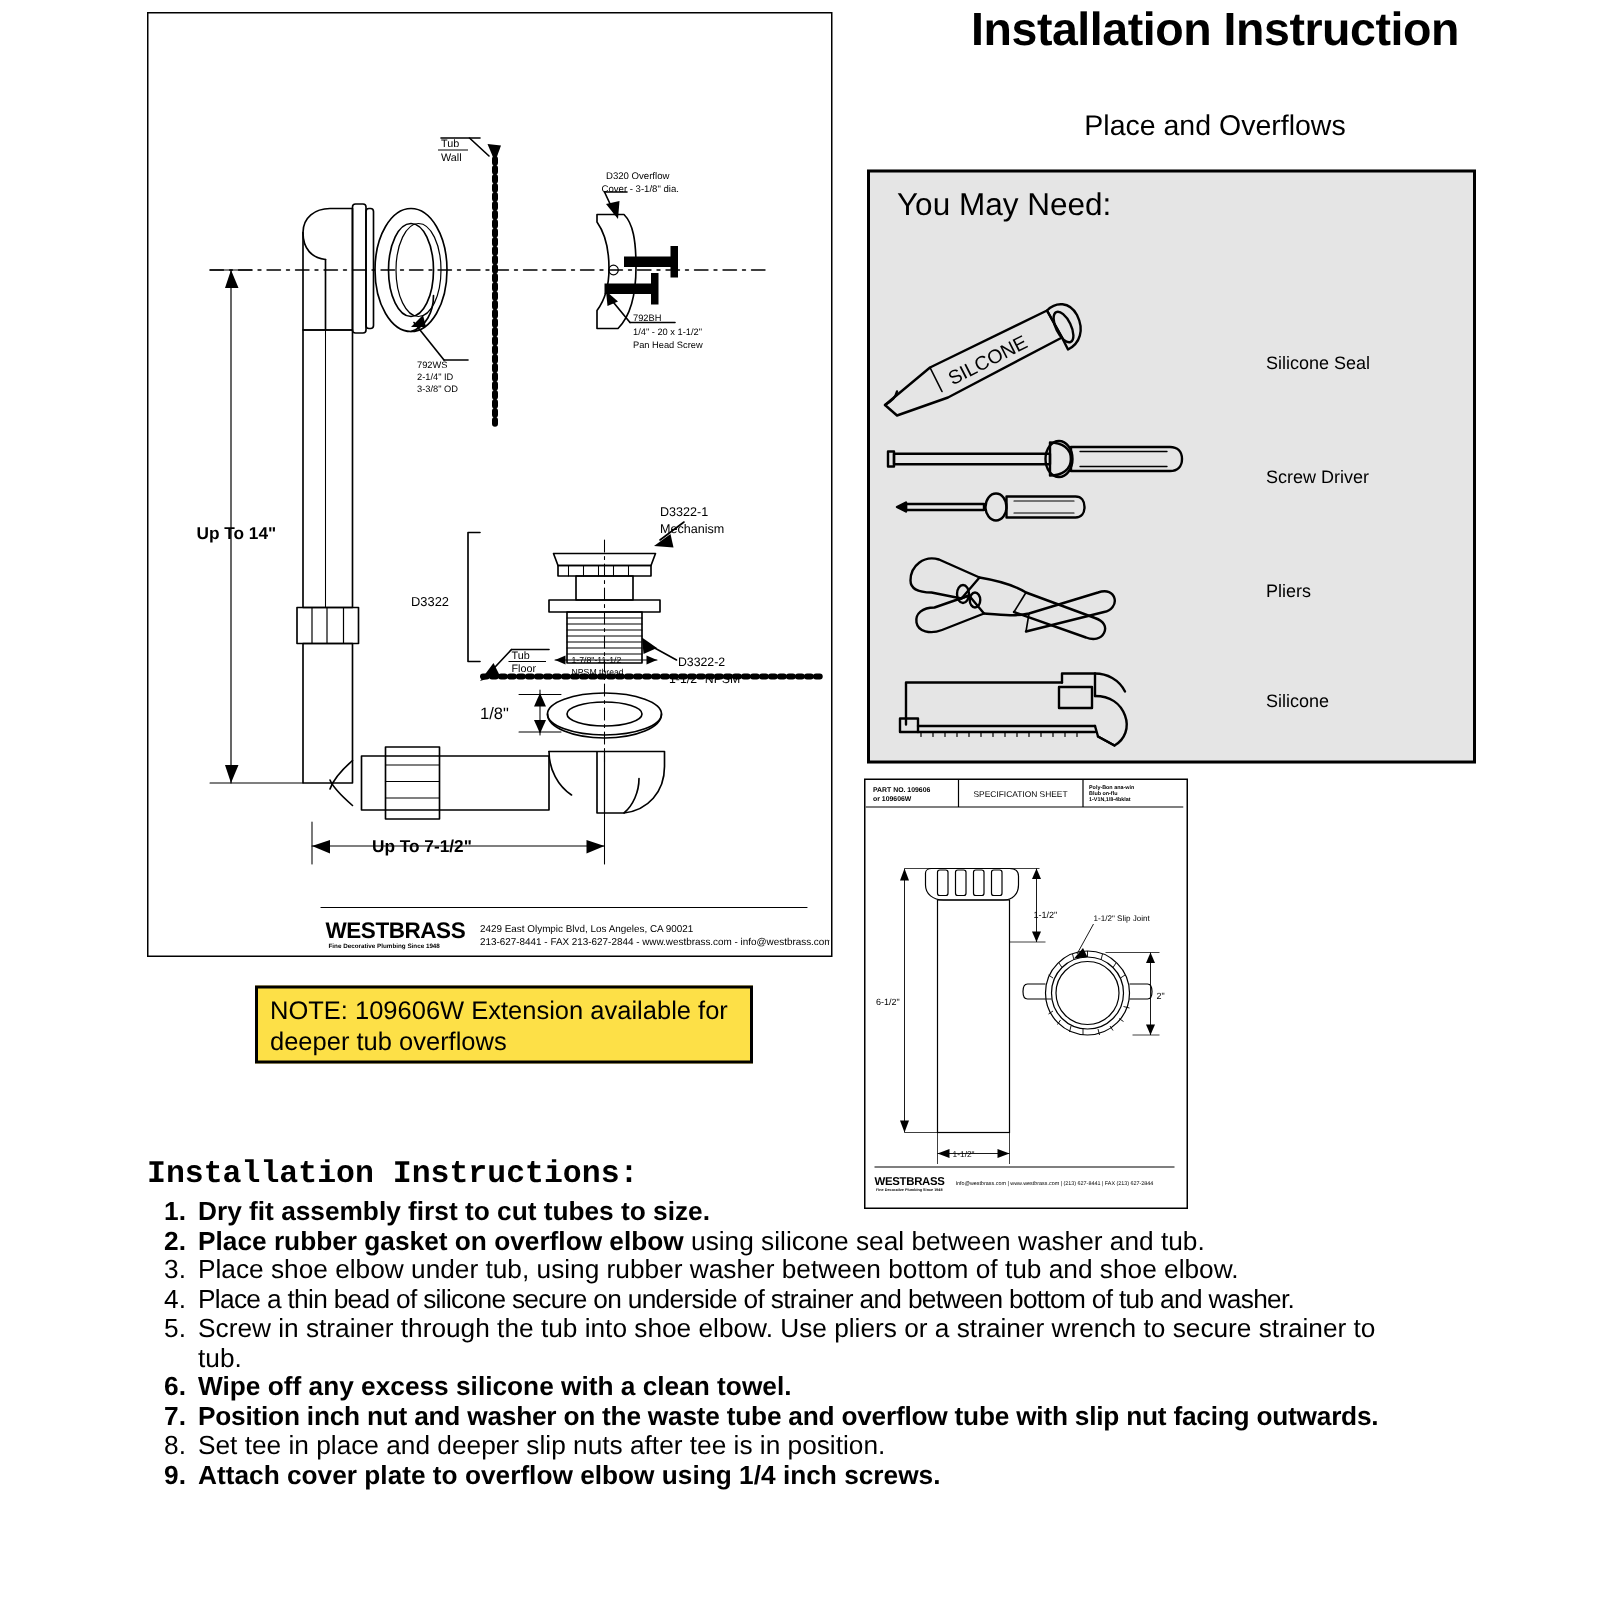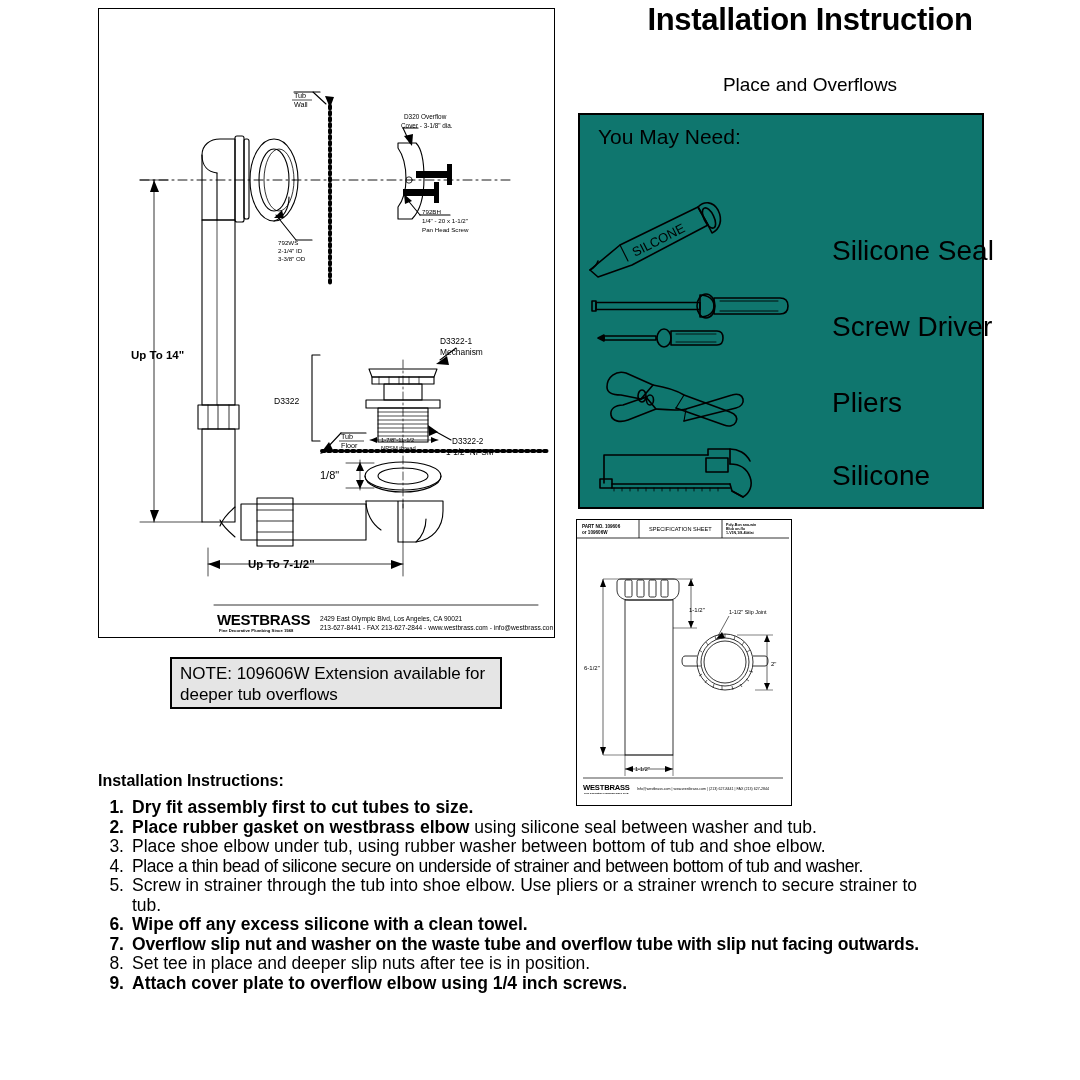--- a/index.html
+++ b/index.html
@@ -27,53 +27,53 @@
   
   #diagram-frame{
     position:absolute;left:98px;top:8px;width:455px;height:628px;
     border:1.5px solid #000;background:#fff;
   }
   #diagram-svg{position:absolute;left:98px;top:8px;}
 
   
   #note-box{
     position:absolute;left:170px;top:657px;width:332px;height:52px;
-    border:2.5px solid #000;background:#e5e5e5;
+    border:2.5px solid #000;background:#fde047;
     padding:4px 8px;box-sizing:border-box;
     font-size:17px;line-height:1.25;
   }
 
   
   #tools-panel{
     position:absolute;left:578px;top:113px;width:402px;height:392px;
-    border:2.5px solid #000;background:#0f766e;
+    border:2.5px solid #000;background:#e5e5e5;
   }
   #tools-title{
     position:absolute;left:18px;top:10px;font-size:21px;
   }
   .tool-label{
-    position:absolute;left:252px;font-size:28px;white-space:nowrap;
+    position:absolute;left:264px;font-size:12px;white-space:nowrap;
   }
   #tool-label-0{top:120px;}
   #tool-label-1{top:196px;}
   #tool-label-2{top:272px;}
   #tool-label-3{top:345px;}
   #tools-svg{position:absolute;left:0;top:0;}
 
   
   #spec-panel{
     position:absolute;left:576px;top:519px;width:214px;height:285px;
     border:1px solid #000;background:#fff;
   }
   #spec-svg{position:absolute;left:0;top:0;}
 
   
   #instructions-heading{
     position:absolute;left:98px;top:772px;
-    font-size:16px;font-weight:bold;
+    font-size:21px;font-weight:bold;font-family:Liberation Mono, monospace;
   }
   #instructions-list{
     position:absolute;left:98px;top:798px;width:830px;
     font-size:17.5px;line-height:1.115;
   }
   .instr-row{display:flex;align-items:flex-start;margin-bottom:0px;}
   .instr-num{width:26px;flex:0 0 26px;text-align:right;padding-right:8px;}
   .instr-text{flex:1;}
   .b{font-weight:bold;}
   .n{font-weight:normal;}
@@ -442,41 +442,41 @@
 
   <div id="instructions-heading">Installation Instructions:</div>
 
   <div id="instructions-list">
     <div class="instr-row">
       <span class="instr-num b">1.</span>
       <span class="instr-text"><span class="b">Dry fit assembly first to cut tubes to size.</span><span class="n"></span></span>
     </div>
     <div class="instr-row">
       <span class="instr-num b">2.</span>
-      <span class="instr-text"><span class="b">Place rubber gasket on westbrass elbow</span><span class="n">  using silicone seal between washer and tub.</span></span>
+      <span class="instr-text"><span class="b">Place rubber gasket on overflow elbow</span><span class="n">  using silicone seal between washer and tub.</span></span>
     </div>
     <div class="instr-row">
       <span class="instr-num n">3.</span>
       <span class="instr-text"><span class="b"></span><span class="n">Place shoe elbow under tub, using rubber washer between bottom of tub and shoe elbow.</span></span>
     </div>
     <div class="instr-row">
       <span class="instr-num n">4.</span>
       <span class="instr-text tight"><span class="b"></span><span class="n">Place a thin bead of silicone secure on underside of strainer and between bottom of tub and washer.</span></span>
     </div>
     <div class="instr-row">
       <span class="instr-num n">5.</span>
       <span class="instr-text"><span class="b"></span><span class="n">Screw in strainer through the tub into shoe elbow. Use pliers or a strainer wrench to secure strainer to tub.</span></span>
     </div>
     <div class="instr-row">
       <span class="instr-num b">6.</span>
       <span class="instr-text"><span class="b">Wipe off any excess silicone with a clean towel.</span><span class="n"></span></span>
     </div>
     <div class="instr-row">
       <span class="instr-num b">7.</span>
-      <span class="instr-text tight2"><span class="b">Overflow slip nut and washer on the waste tube and overflow tube with slip nut facing outwards.</span><span class="n"></span></span>
+      <span class="instr-text tight2"><span class="b">Position inch nut and washer on the waste tube and overflow tube with slip nut facing outwards.</span><span class="n"></span></span>
     </div>
     <div class="instr-row">
       <span class="instr-num n">8.</span>
       <span class="instr-text"><span class="b"></span><span class="n">Set tee in place and deeper slip nuts after tee is in position.</span></span>
     </div>
     <div class="instr-row">
       <span class="instr-num b">9.</span>
       <span class="instr-text"><span class="b">Attach cover plate to overflow elbow using 1/4 inch screws.</span><span class="n"></span></span>
     </div>
   </div>

